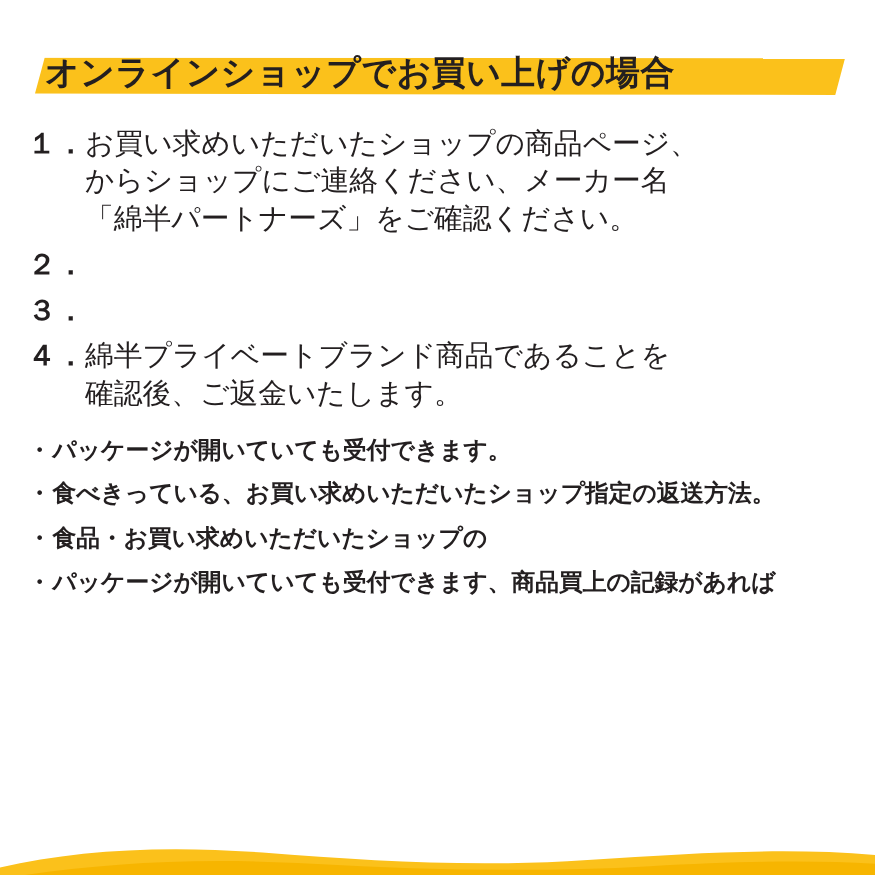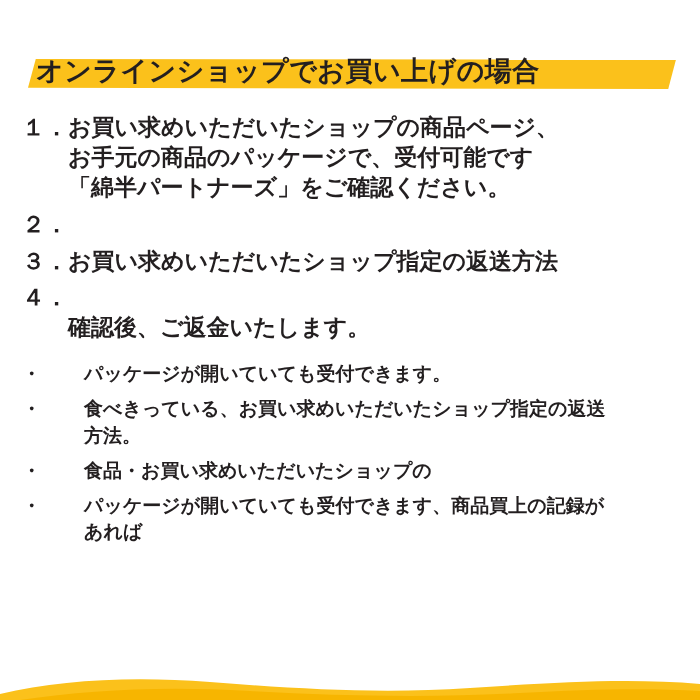--- a/index.html
+++ b/index.html
@@ -14,21 +14,21 @@
     color: #231f20;
     overflow: hidden;
     position: relative;
   }
 
   .page {
     position: relative;
     width: 644px;
     height: 700px;
     box-sizing: border-box;
-    padding: 43px 22px 0 22px;
+    padding: 30px 22px 0 22px;
   }
 
   
   .heading-wrap {
     position: relative;
     height: 56px;
     margin-bottom: 14px;
   }
   .heading-bar {
     position: absolute;
@@ -67,21 +67,21 @@
     font-weight: bold;
   }
   .num-item .num {
     flex: 0 0 auto;
     width: 46px;
     text-align: left;
     font-weight: bold;
   }
   .num-item .body {
     flex: 1 1 auto;
-    font-weight: bold;
+    font-weight: normal;
   }
 
   
   .note-list {
     margin: 18px 0 0 0;
     padding: 0;
     list-style: none;
   }
   .note-item {
     display: flex;
@@ -93,21 +93,20 @@
   }
   .note-item .dot {
     flex: 0 0 auto;
     width: 20px;
     text-align: left;
     font-weight: bold;
   }
   .note-item .body {
     flex: 1 1 auto;
     font-weight: bold;
-    margin-left: 42px;
   }
 
   
   .bottom-stroke {
     position: absolute;
     left: 0;
     bottom: 0;
     width: 700px;
     height: 36px;
     overflow: hidden;
@@ -123,43 +122,43 @@
     <div class="heading-bar"></div>
     <div class="heading-text">オンラインショップでお買い上げの場合</div>
   </div>
 
   <ul class="num-list">
 
     <li class="num-item">
       <span class="num">１．</span>
       <span class="body">
         <span>お買い求めいただいたショップの商品ページ、</span><br>
-        <span>お手元の商品のパッケージで、受付可能です</span><br>
+        <span>からショップにご連絡ください、メーカー名</span><br>
         <span>「綿半パートナーズ」をご確認ください。</span>
       </span>
     </li>
 
     <li class="num-item">
       <span class="num">２．</span>
       <span class="body">
         <br>
       </span>
     </li>
 
     <li class="num-item">
       <span class="num">３．</span>
       <span class="body">
-        <span>お買い求めいただいたショップ指定の返送方法</span><br>
+        <br>
       </span>
     </li>
 
     <li class="num-item">
       <span class="num">４．</span>
       <span class="body">
-        <br>
+        <span>綿半プライベートブランド商品であることを</span><br>
         <span>確認後、ご返金いたします。</span>
       </span>
     </li>
 
   </ul>
 
   <ul class="note-list">
 
     <li class="note-item">
       <span class="dot">・</span>

